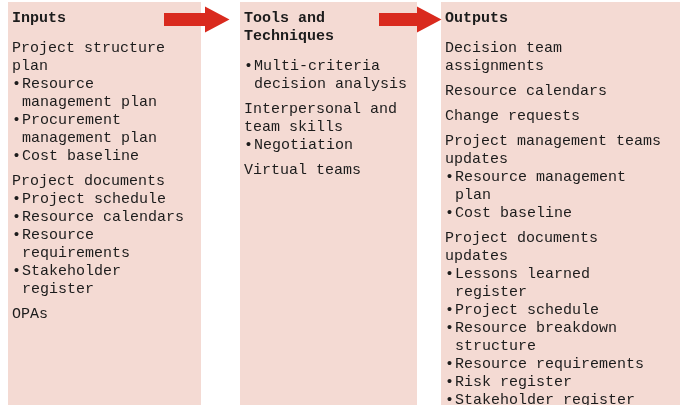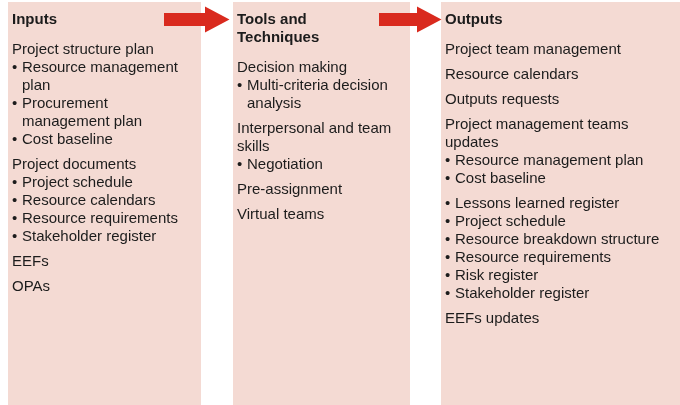--- a/index.html
+++ b/index.html
@@ -7,32 +7,32 @@
     --arrow-red:#d92a1e;
     --text:#1c1c1c;
     --page-bg:#ffffff;
   }
   *{margin:0;padding:0;box-sizing:border-box;}
   html,body{background:var(--page-bg);}
   .canvas{
     position:relative;
     width:680px;height:405px;
     background:var(--page-bg);
-    font-family:Liberation Sans, sans-serif;
+    font-family:Liberation Mono, monospace;
     font-size:15px;line-height:18px;
     color:var(--text);
     overflow:hidden;
   }
   .panel{
     position:absolute;top:2px;height:403px;
     background:var(--panel-bg);
     padding:8px 8px 8px 4px;
   }
   .panel-inputs{left:8px;width:193px;padding-right:9px;}
-  .panel-tools{left:233px;width:177px;padding-right:8px;}
+  .panel-tools{left:240px;width:177px;padding-right:8px;}
   .panel-outputs{left:441px;width:239px;padding-right:12px;}
   .panel h2{
     font-size:15px;line-height:18px;font-weight:bold;
     margin:0 0 12px 0;
   }
   .panel-tools h2{max-width:100px;}
   .group{margin-bottom:7px;}
   .lead{line-height:18px;}
   .bullet{position:relative;padding-left:10px;line-height:18px;}
   .marker{position:absolute;left:0;top:0;}
@@ -54,66 +54,60 @@
           <div class="bullet"><span class="marker">•</span>Cost baseline</div>
         </div>
         <div class="group">
           <div class="lead">Project documents</div>
           <div class="bullet"><span class="marker">•</span>Project schedule</div>
           <div class="bullet"><span class="marker">•</span>Resource calendars</div>
           <div class="bullet"><span class="marker">•</span>Resource requirements</div>
           <div class="bullet"><span class="marker">•</span>Stakeholder register</div>
         </div>
         <div class="group">
-          <div class="lead">EEFs</div>
-        </div>
-        <div class="group">
           <div class="lead">OPAs</div>
         </div>
       </div>
   </section>
 
   <section class="panel panel-tools">
     <h2>Tools and Techniques</h2>
     <div class="groups">
         <div class="group">
-          <div class="lead">Decision making</div>
           <div class="bullet"><span class="marker">•</span>Multi-criteria decision analysis</div>
         </div>
         <div class="group">
           <div class="lead">Interpersonal and team skills</div>
           <div class="bullet"><span class="marker">•</span>Negotiation</div>
-        </div>
-        <div class="group">
-          <div class="lead">Pre-assignment</div>
         </div>
         <div class="group">
           <div class="lead">Virtual teams</div>
         </div>
       </div>
   </section>
 
   <section class="panel panel-outputs">
     <h2>Outputs</h2>
     <div class="groups">
         <div class="group">
-          <div class="lead">Project team management</div>
+          <div class="lead">Decision team assignments</div>
         </div>
         <div class="group">
           <div class="lead">Resource calendars</div>
         </div>
         <div class="group">
-          <div class="lead">Outputs requests</div>
+          <div class="lead">Change requests</div>
         </div>
         <div class="group">
           <div class="lead">Project management teams updates</div>
           <div class="bullet"><span class="marker">•</span>Resource management plan</div>
           <div class="bullet"><span class="marker">•</span>Cost baseline</div>
         </div>
         <div class="group">
+          <div class="lead">Project documents updates</div>
           <div class="bullet"><span class="marker">•</span>Lessons learned register</div>
           <div class="bullet"><span class="marker">•</span>Project schedule</div>
           <div class="bullet"><span class="marker">•</span>Resource breakdown structure</div>
           <div class="bullet"><span class="marker">•</span>Resource requirements</div>
           <div class="bullet"><span class="marker">•</span>Risk register</div>
           <div class="bullet"><span class="marker">•</span>Stakeholder register</div>
         </div>
         <div class="group">
           <div class="lead">EEFs updates</div>
         </div>

